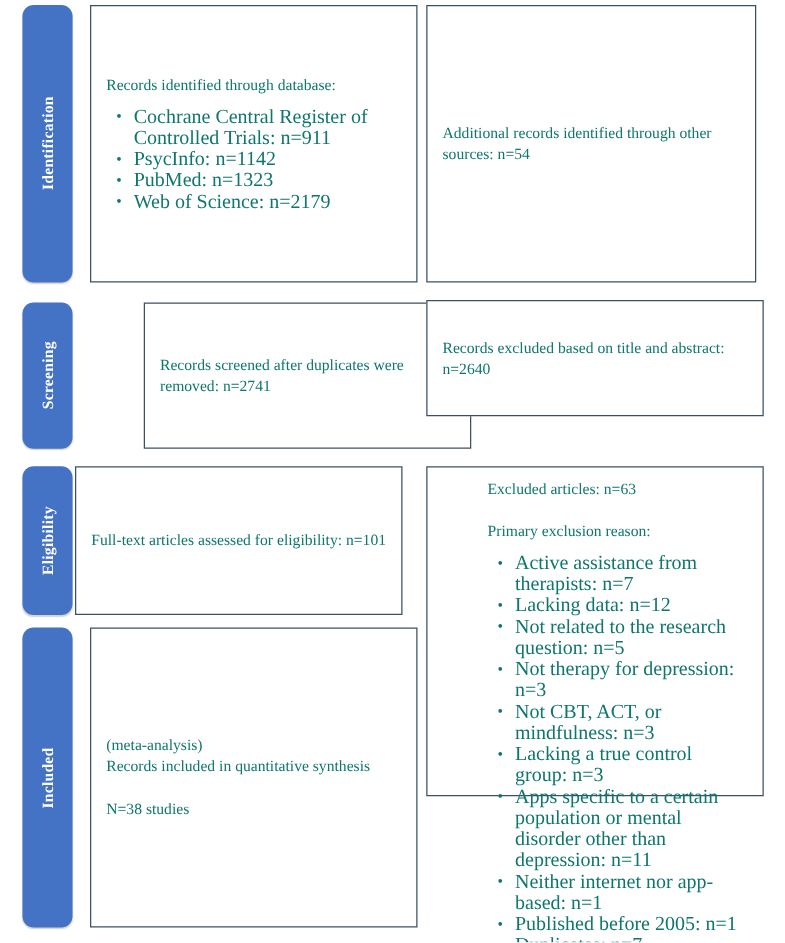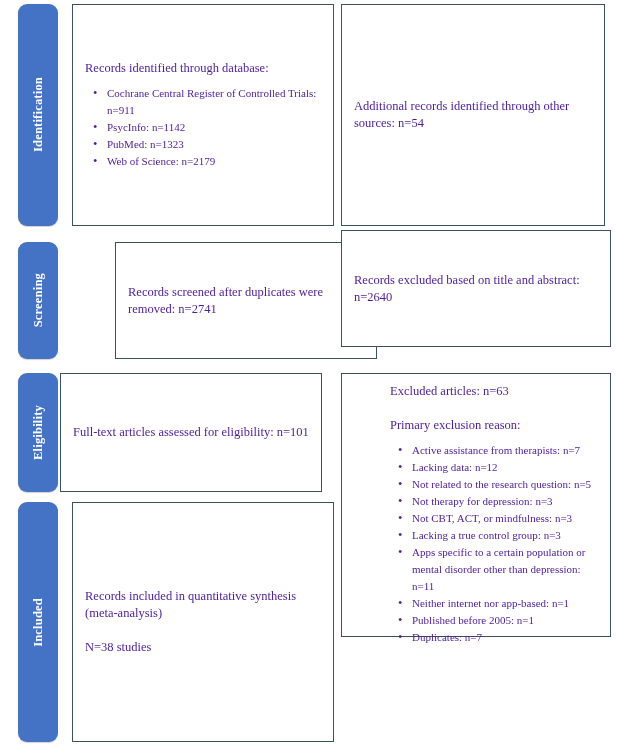--- a/index.html
+++ b/index.html
@@ -46,21 +46,21 @@
   .flow-box {
     position: absolute;
     background: #ffffff;
     border: 1px solid #3B5161;
     box-sizing: border-box;
   }
   .box-inner {
     padding: 0 12px;
     font-size: 12.5px;
     line-height: 17px;
-    color: #4c1d95;
+    color: #0f766e;
   }
   
   .flow-box.vcenter {
     display: flex;
     align-items: center;
   }
   .flow-box.vtop .box-inner {
     padding-top: 9px;
   }
 
@@ -77,21 +77,21 @@
   }
 
   ul.bullets {
     margin: 0;
     padding: 0;
     list-style: none;
   }
   ul.bullets li {
     position: relative;
     padding-left: 22px;
-    font-size: 11px;
+    font-size: 16px;
     line-height: 17px;
   }
   ul.bullets li::before {
     content: "\2022";
     position: absolute;
     left: 8px;
     top: 0;
     font-size: 12.5px;
     line-height: 17px;
   }
@@ -137,21 +137,21 @@
       <p class="para">Additional records identified through other sources:   n=54</p>
     </div>
   </div>
 
   <div class="flow-box vcenter" style="left:72px; top:242px; width:262px; height:117px;margin-left:43px;">
     <div class="box-inner">
       <p class="para">Records screened after duplicates were removed: n=2741</p>
     </div>
   </div>
 
-  <div class="flow-box vcenter" style="left:341px; top:230px; width:270px; height:117px;">
+  <div class="flow-box vcenter" style="left:341px; top:240px; width:270px; height:93px;">
     <div class="box-inner">
       <p class="para">Records excluded based on title and abstract:  n=2640</p>
     </div>
   </div>
 
   <div class="flow-box vcenter" style="left:60px; top:373px; width:262px; height:119px;">
     <div class="box-inner">
       <p class="para">Full-text articles assessed for eligibility: n=101</p>
     </div>
   </div>
@@ -171,20 +171,20 @@
         <li>Apps specific to a certain population or mental disorder other than depression: n=11</li>
         <li>Neither internet nor app-based: n=1</li>
         <li>Published before 2005: n=1</li>
         <li>Duplicates: n=7</li>
       </ul>
     </div>
   </div>
 
   <div class="flow-box vcenter" style="left:72px; top:502px; width:262px; height:240px;">
     <div class="box-inner">
+      <p class="para">(meta-analysis)</p>
       <p class="para">Records included in quantitative synthesis</p>
-      <p class="para">(meta-analysis)</p>
       <div class="spacer-line"></div>
       <p class="para">N=38 studies</p>
     </div>
   </div>
 
 </div>
 
 </body></html>

